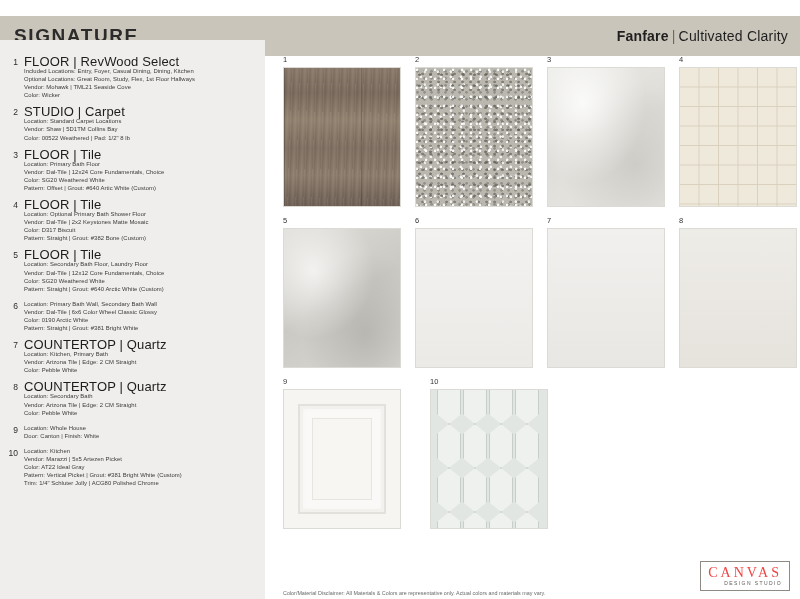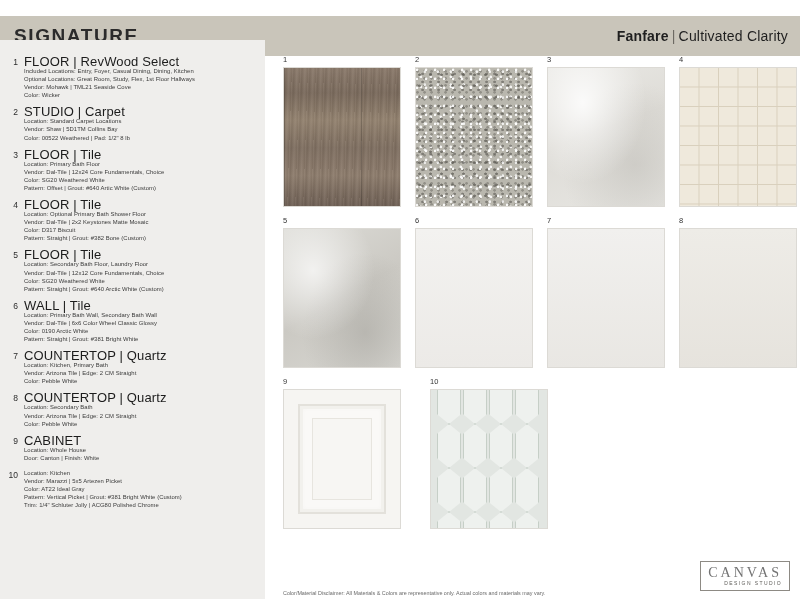--- a/index.html
+++ b/index.html
@@ -122,21 +122,21 @@
 
   
   .footnote {
     position: absolute; left: 283px; bottom: 2px;
     font-size: 5.4px; color: #6a6a6a; line-height: 7px;
   }
   .logo-box {
     position: absolute; right: 10px; bottom: 8px;
     border: 1px solid #8d8a84; padding: 3px 7px 4px 7px;
   }
-  .logo-text { font-size: 14px; letter-spacing: 3px; color: #737373; font-family: "Liberation Serif", serif; }
+  .logo-text { font-size: 14px; letter-spacing: 3px; color: #ef4444; font-family: "Liberation Serif", serif; }
   .logo-sub { font-size: 5px; letter-spacing: 1.4px; color: #5d5b57; text-align: right; margin-top: -1px; }
 </style>
 </head>
 <body>
 
 <div class="page">
 
   <div class="header">
     <div class="brand">SIGNATURE</div>
     <div class="header-right">
@@ -196,21 +196,20 @@
         <div class="sub">Location: Secondary Bath Floor, Laundry Floor</div>
         <div class="sub">Vendor: Dal-Tile | 12x12 Core Fundamentals, Choice</div>
         <div class="sub">Color: SG20 Weathered White</div>
         <div class="sub">Pattern: Straight | Grout: #640 Arctic White (Custom)</div>
       </div>
     </div>
 
     <div class="item">
       <div class="num">6</div>
       <div class="body">
-        <div class="title">WALL | Tile</div>
         <div class="sub">Location: Primary Bath Wall, Secondary Bath Wall</div>
         <div class="sub">Vendor: Dal-Tile | 6x6 Color Wheel Classic Glossy</div>
         <div class="sub">Color: 0190 Arctic White</div>
         <div class="sub">Pattern: Straight | Grout: #381 Bright White</div>
       </div>
     </div>
 
     <div class="item">
       <div class="num">7</div>
       <div class="body">
@@ -227,21 +226,20 @@
         <div class="title">COUNTERTOP | Quartz</div>
         <div class="sub">Location: Secondary Bath</div>
         <div class="sub">Vendor: Arizona Tile | Edge: 2 CM Straight</div>
         <div class="sub">Color: Pebble White</div>
       </div>
     </div>
 
     <div class="item">
       <div class="num">9</div>
       <div class="body">
-        <div class="title">CABINET</div>
         <div class="sub">Location: Whole House</div>
         <div class="sub">Door: Canton | Finish: White</div>
       </div>
     </div>
 
     <div class="item">
       <div class="num">10</div>
       <div class="body">
         <div class="sub">Location: Kitchen</div>
         <div class="sub">Vendor: Marazzi | 5x5 Artezen Picket</div>

